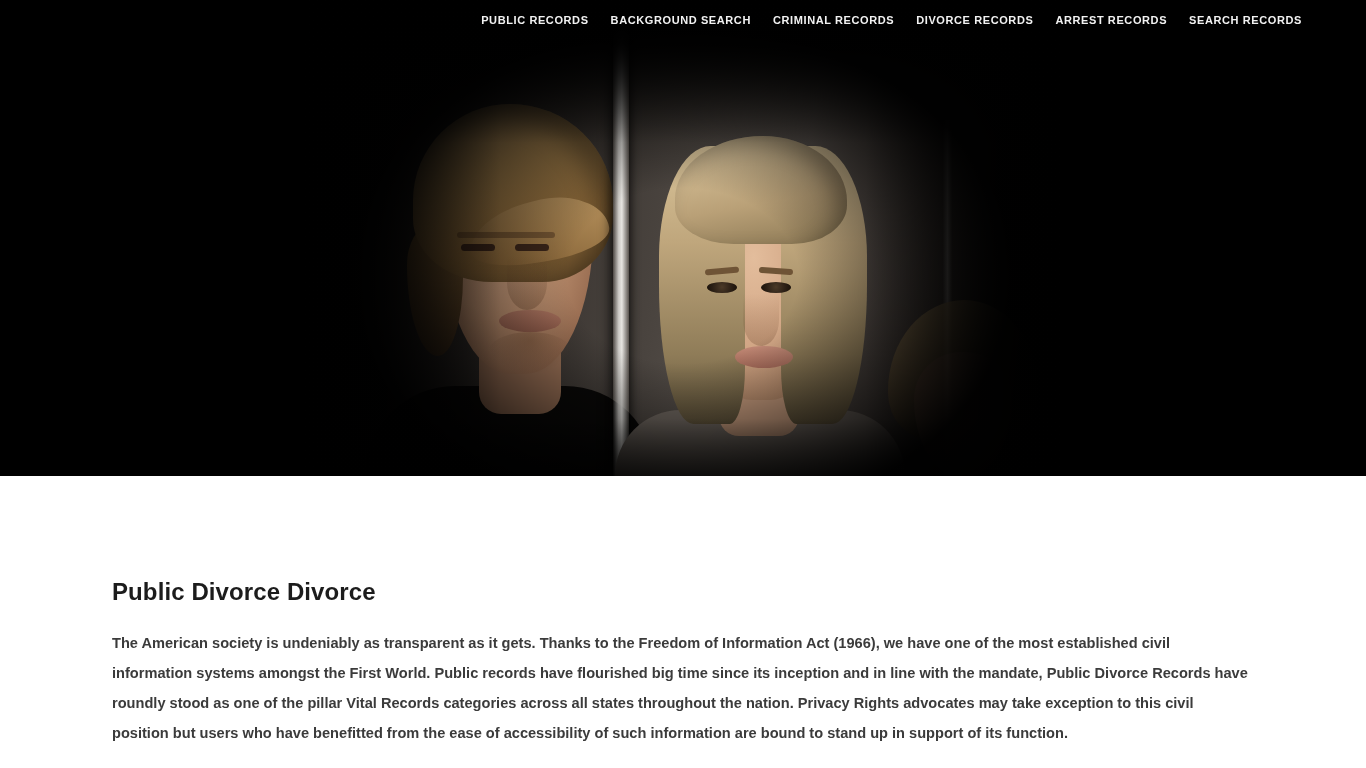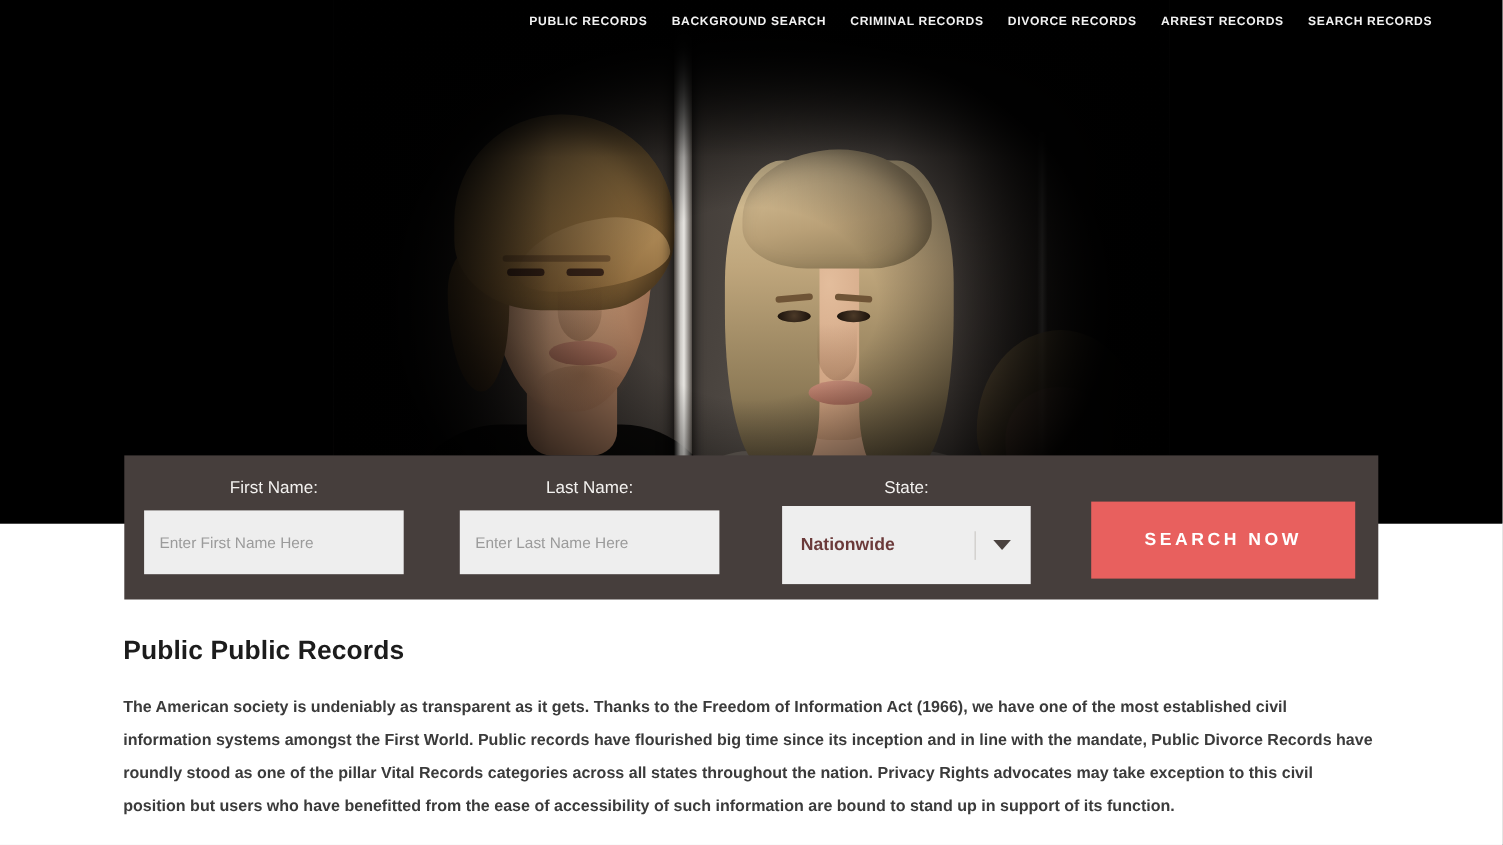--- a/index.html
+++ b/index.html
@@ -311,42 +311,19 @@
     <nav class="nav">
       <a href="#">PUBLIC RECORDS</a>
       <a href="#">BACKGROUND SEARCH</a>
       <a href="#">CRIMINAL RECORDS</a>
       <a href="#">DIVORCE RECORDS</a>
       <a href="#">ARREST RECORDS</a>
       <a href="#">SEARCH RECORDS</a>
     </nav>
   </div>
 
-  <div class="search-panel">
-
-    <div class="field" id="field-first">
-      <div class="field-label">First Name:</div>
-      <input class="txt-input" type="text" placeholder="Enter First Name Here" style="">
-    </div>
-
-    <div class="field" id="field-last">
-      <div class="field-label">Last Name:</div>
-      <input class="txt-input" type="text" placeholder="Enter Last Name Here" style="">
-    </div>
-
-    <div class="field" id="field-state">
-      <div class="field-label">State:</div>
-      <div class="select-wrap">
-        <span class="select-value">Nationwide</span>
-        <span class="select-sep"></span>
-        <span class="caret"></span>
-      </div>
-    </div>
-
-    <button class="search-btn">SEARCH NOW</button>
-  </div>
 
   <div class="article">
-    <h1>Public Public Records</h1>
+    <h1>Public Divorce Divorce</h1>
     <p>The American society is undeniably as transparent as it gets. Thanks to the Freedom of Information Act (1966), we have one of the most established civil information systems amongst the First World. Public records have flourished big time since its inception and in line with the mandate, Public Divorce Records have roundly stood as one of the pillar Vital Records categories across all states throughout the nation. Privacy Rights advocates may take exception to this civil position but users who have benefitted from the ease of accessibility of such information are bound to stand up in support of its function.</p>
   </div>
 
 </div>
 
 </body></html>

